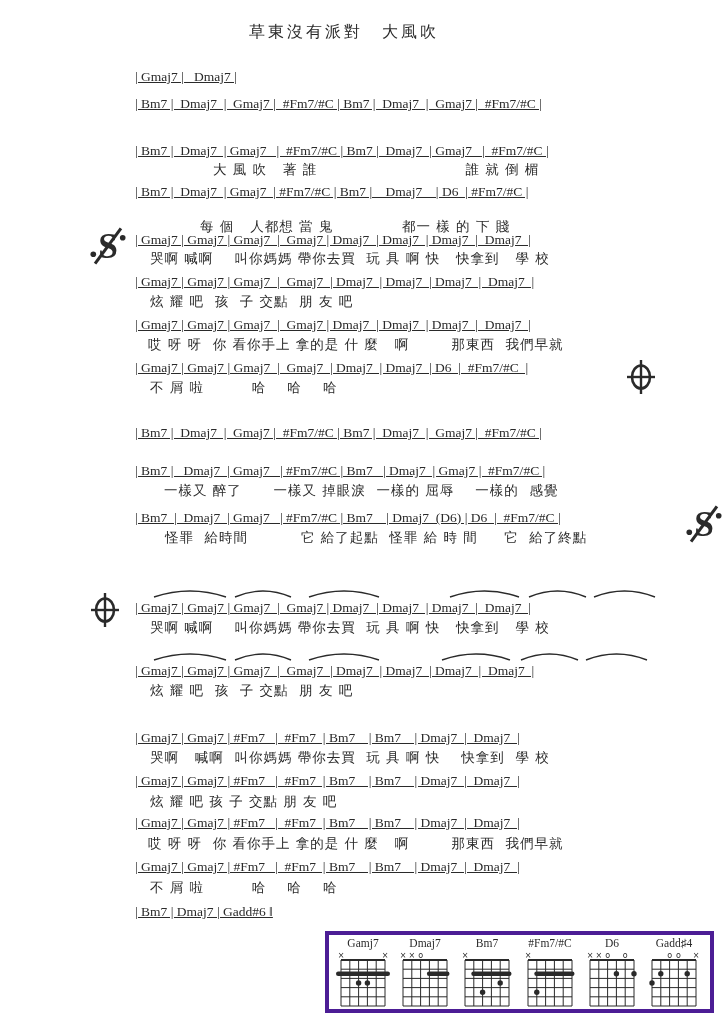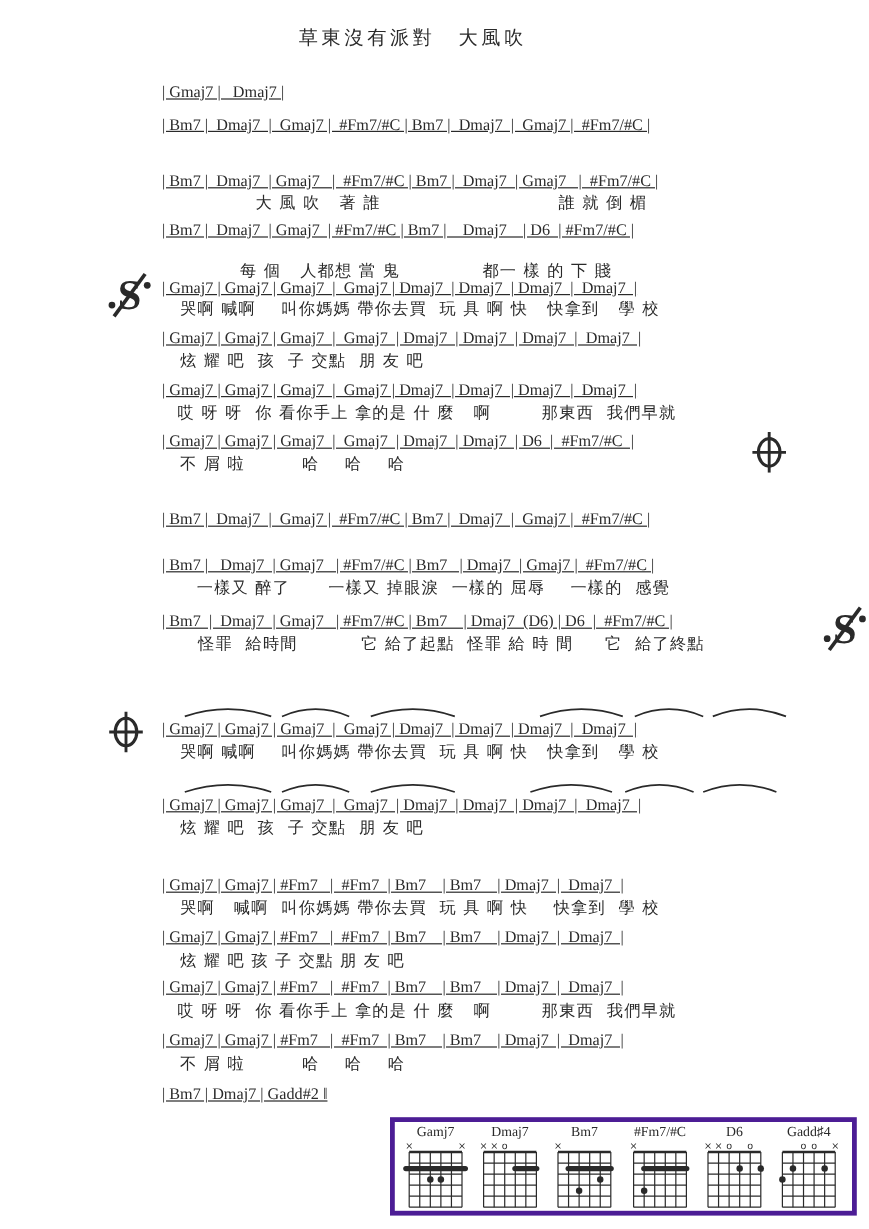--- a/index.html
+++ b/index.html
@@ -84,21 +84,21 @@
       </svg>
       <div class="line lyrics" style="left: 150px; top: 682px;">炫 耀 吧  孩  子 交點  朋 友 吧</div>
       <div class="line chords" style="left: 135px; top: 729px;">| Gmaj7 | Gmaj7 | #Fm7   |  #Fm7  | Bm7    | Bm7    | Dmaj7  |  Dmaj7  |</div>
       <div class="line lyrics" style="left: 150px; top: 749px;">哭啊   喊啊  叫你媽媽 帶你去買  玩 具 啊 快    快拿到  學 校</div>
       <div class="line chords" style="left: 135px; top: 772px;">| Gmaj7 | Gmaj7 | #Fm7   |  #Fm7  | Bm7    | Bm7    | Dmaj7  |  Dmaj7  |</div>
       <div class="line lyrics" style="left: 150px; top: 793px;">炫 耀 吧 孩 子 交點 朋 友 吧</div>
       <div class="line chords" style="left: 135px; top: 814px;">| Gmaj7 | Gmaj7 | #Fm7   |  #Fm7  | Bm7    | Bm7    | Dmaj7  |  Dmaj7  |</div>
       <div class="line lyrics" style="left: 148px; top: 835px;">哎 呀 呀  你 看你手上 拿的是 什 麼   啊        那東西  我們早就</div>
       <div class="line chords" style="left: 135px; top: 858px;">| Gmaj7 | Gmaj7 | #Fm7   |  #Fm7  | Bm7    | Bm7    | Dmaj7  |  Dmaj7  |</div>
       <div class="line lyrics" style="left: 150px; top: 879px;">不 屑 啦         哈    哈    哈</div>
-      <div class="line chords" style="left: 135px; top: 903px;">| Bm7 | Dmaj7 | Gadd#2 ‖</div>
+      <div class="line chords" style="left: 135px; top: 903px;">| Bm7 | Dmaj7 | Gadd#6 ‖</div>
     </div>
   <div id="symbols-layer">
       <svg width="36" height="40" viewBox="0 0 30 34" class="nav-symbol" style="left: 90px; top: 226px;">
         <text x="15" y="27" text-anchor="middle" font-family="&quot;Liberation Serif&quot;,serif" font-size="30" font-weight="bold" fill="#2a2a2a">S</text>
         <line x1="4" y1="32" x2="26" y2="2" stroke="#2a2a2a" stroke-width="2.6"></line>
         <circle cx="27.5" cy="10" r="2.4" fill="#2a2a2a"></circle>
         <circle cx="2.5" cy="24" r="2.4" fill="#2a2a2a"></circle>
       </svg>
       <svg width="30" height="34" viewBox="0 0 30 34" class="nav-symbol" style="left: 626px; top: 360px;">
         <line x1="15" y1="0" x2="15" y2="34" stroke="#2a2a2a" stroke-width="2.4"></line>

